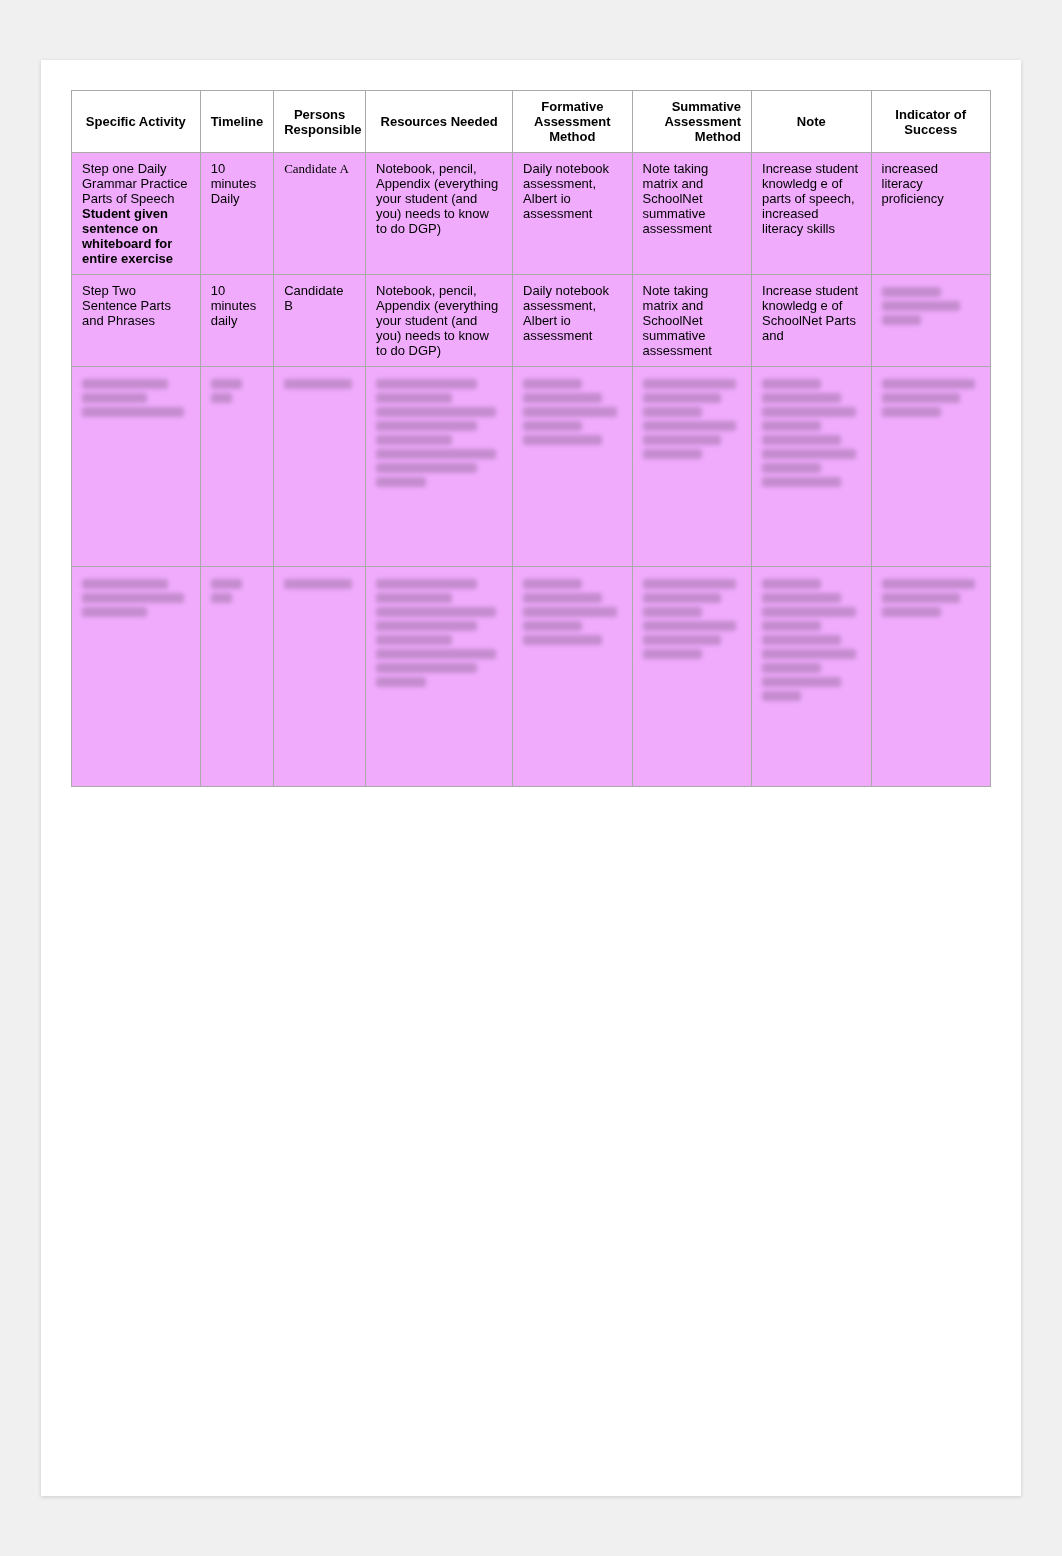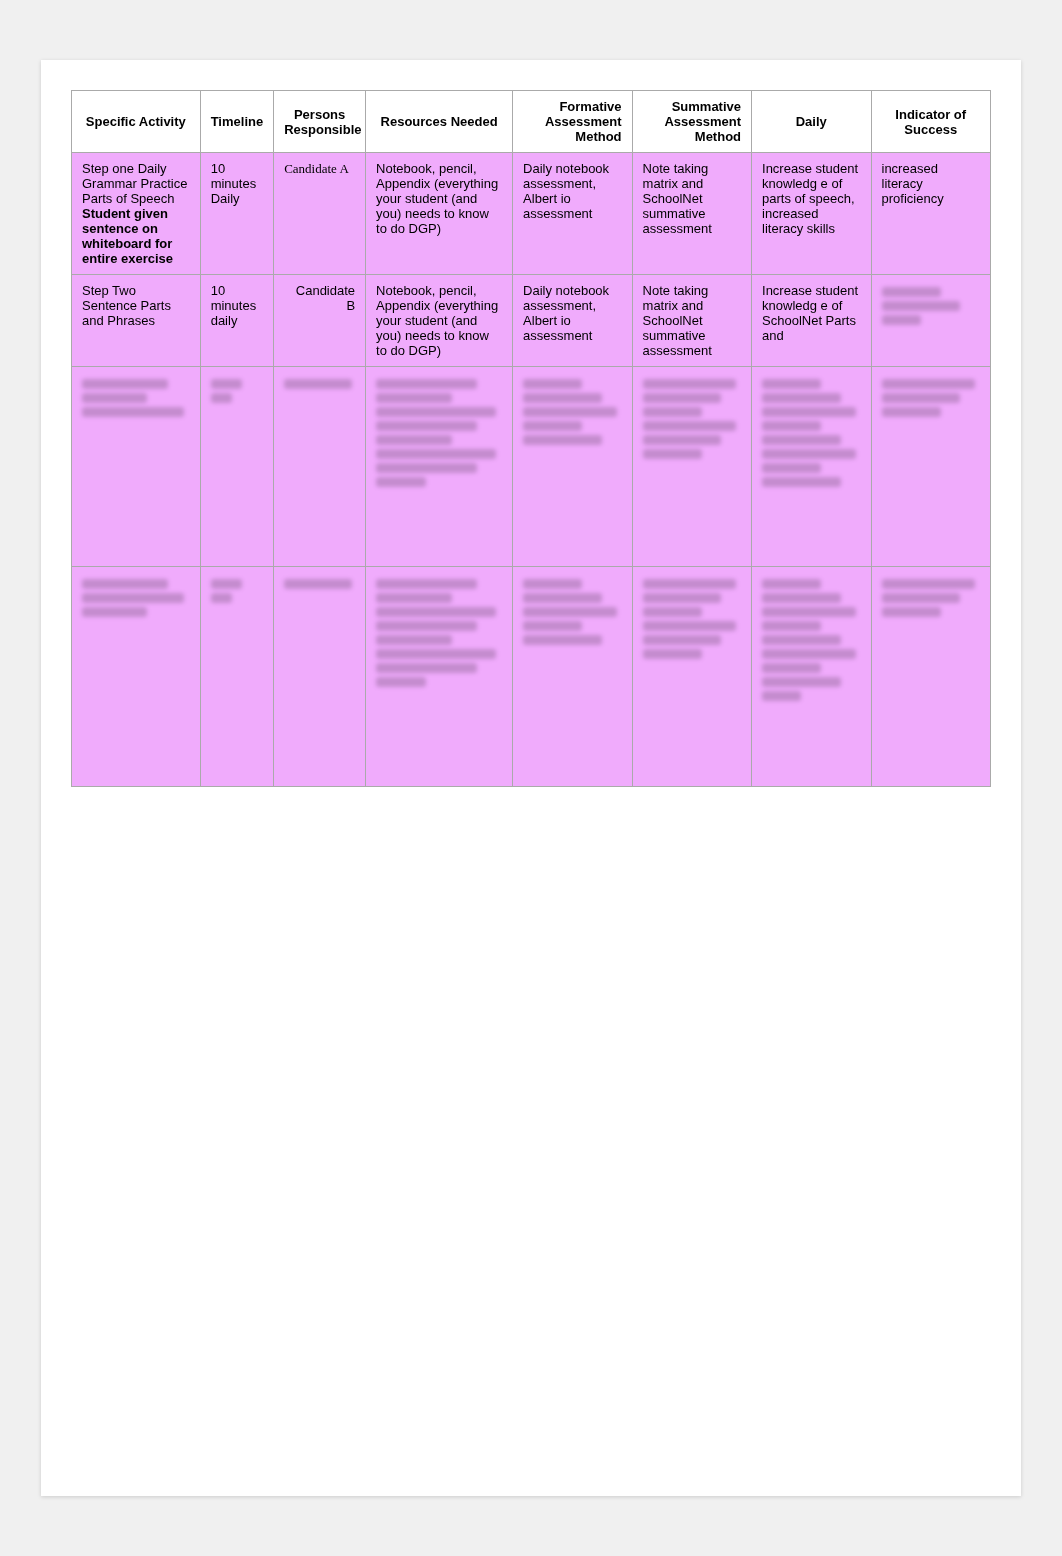--- a/index.html
+++ b/index.html
@@ -35,21 +35,21 @@
       text-align: center;
       vertical-align: middle;
     }
     td {
       background: #f0abfc;
     }
     .col-activity { width: 14%; text-align: center; }
     .col-timeline { width: 8%; }
     .col-persons  { width: 10%; }
     .col-resources{ width: 16%; }
-    .col-formative{ width: 13%; text-align: right; }
+    .col-formative{ width: 13%; }
     .col-summative{ width: 13%; text-align: right; }
     .col-goal     { width: 13%; }
     .col-indicator{ width: 13%; }
 
     .bold-text { font-weight: bold; }
 
     .blur-line {
       display: block;
       height: 10px;
       background: rgba(0,0,0,0.18);
@@ -68,21 +68,21 @@
 <div class="page">
   <table>
     <thead>
       <tr>
         <th class="col-activity">Specific Activity</th>
         <th class="col-timeline">Timeline</th>
         <th class="col-persons">Persons Responsible</th>
         <th class="col-resources">Resources Needed</th>
         <th class="col-formative">Formative Assessment Method</th>
         <th class="col-summative">Summative Assessment Method</th>
-        <th class="col-goal">Daily</th>
+        <th class="col-goal">Note</th>
         <th class="col-indicator">Indicator of Success</th>
       </tr>
     </thead>
     <tbody>
 
       <tr>
         <td>
           Step one Daily Grammar Practice Parts of Speech <span class="bold-text">Student given sentence on whiteboard for entire exercise</span>
         </td>
         <td>10 minutes Daily</td>
@@ -90,21 +90,21 @@
         <td>Notebook, pencil, Appendix (everything your student (and you) needs to know to do DGP)</td>
         <td>Daily notebook assessment, Albert io assessment</td>
         <td>Note taking matrix and SchoolNet summative assessment</td>
         <td>Increase student knowledg e of parts of speech, increased literacy skills</td>
         <td>increased literacy proficiency</td>
       </tr>
 
       <tr>
         <td>Step Two Sentence Parts and Phrases</td>
         <td>10 minutes daily</td>
-        <td style="text-align:right;margin-top:48px;">Candidate B</td>
+        <td style="text-align:left;margin-top:48px;">Candidate B</td>
         <td>Notebook, pencil, Appendix (everything your student (and you) needs to know to do DGP)</td>
         <td>Daily notebook assessment, Albert io assessment</td>
         <td>Note taking matrix and SchoolNet summative assessment</td>
         <td>Increase student knowledg e of SchoolNet Parts and</td>
         <td>
           <span class="blur-line short"></span>
           <span class="blur-line medium"></span>
           <span class="blur-line xshort"></span>
         </td>
       </tr>

